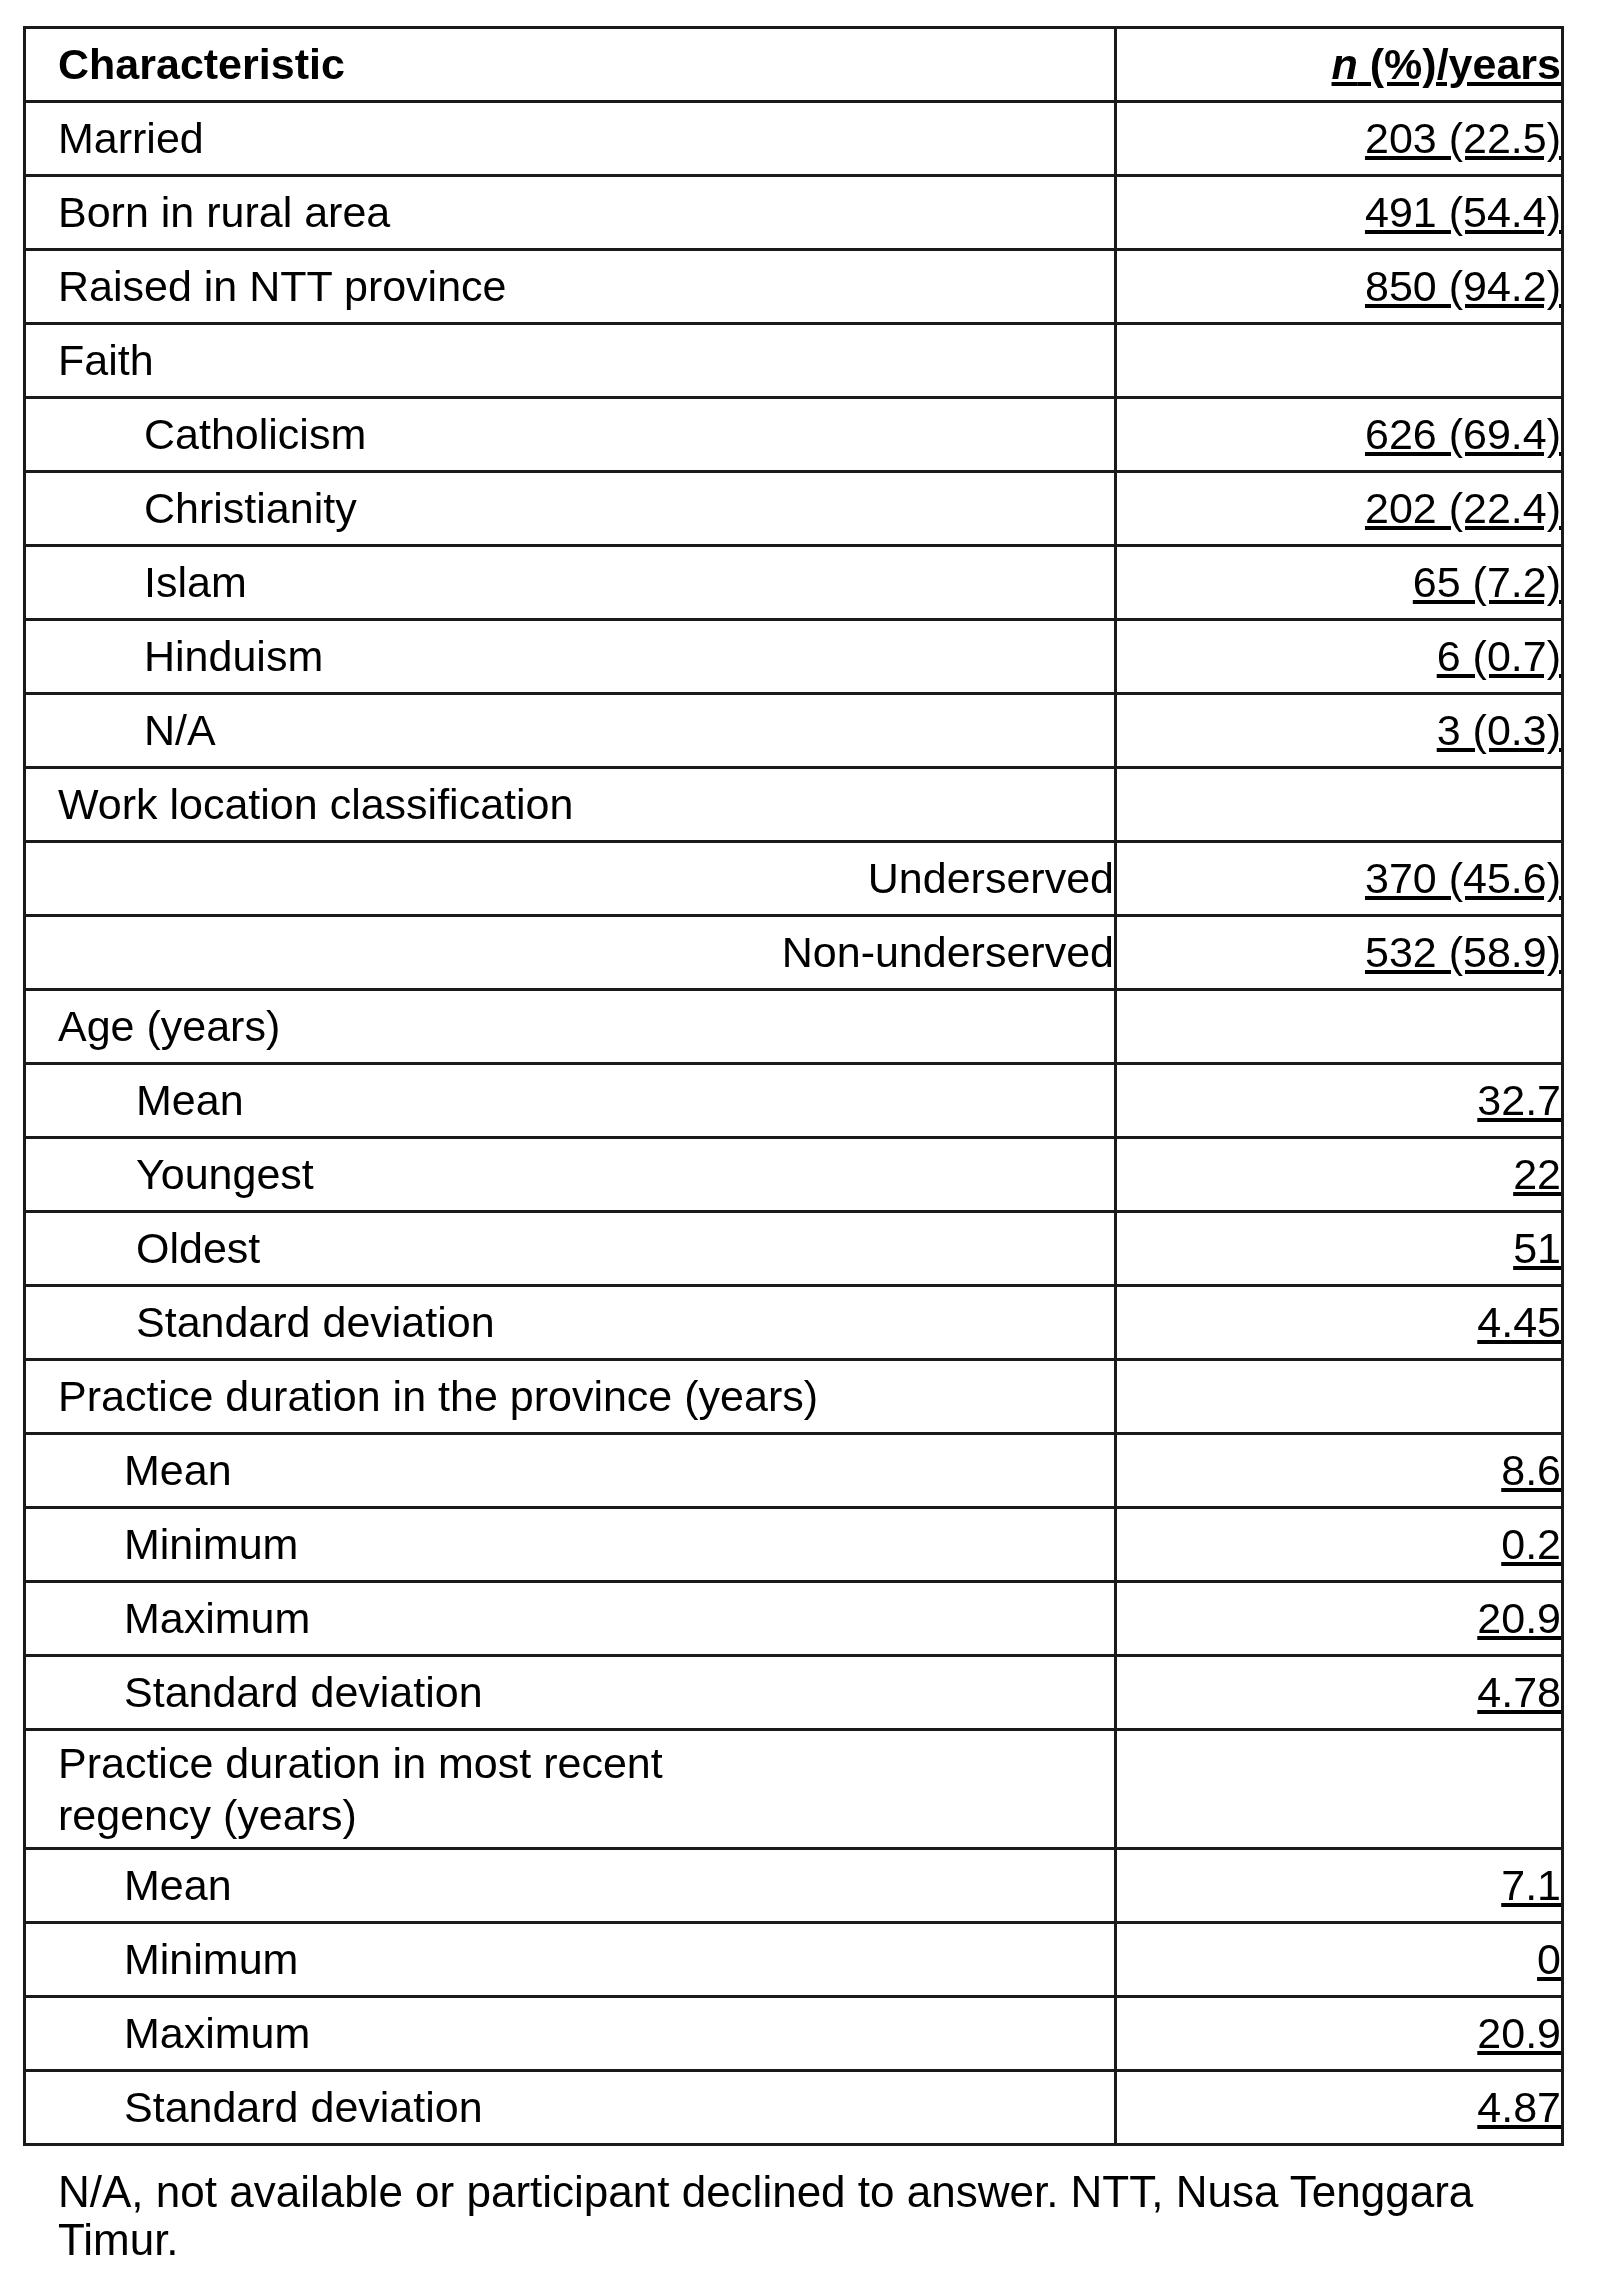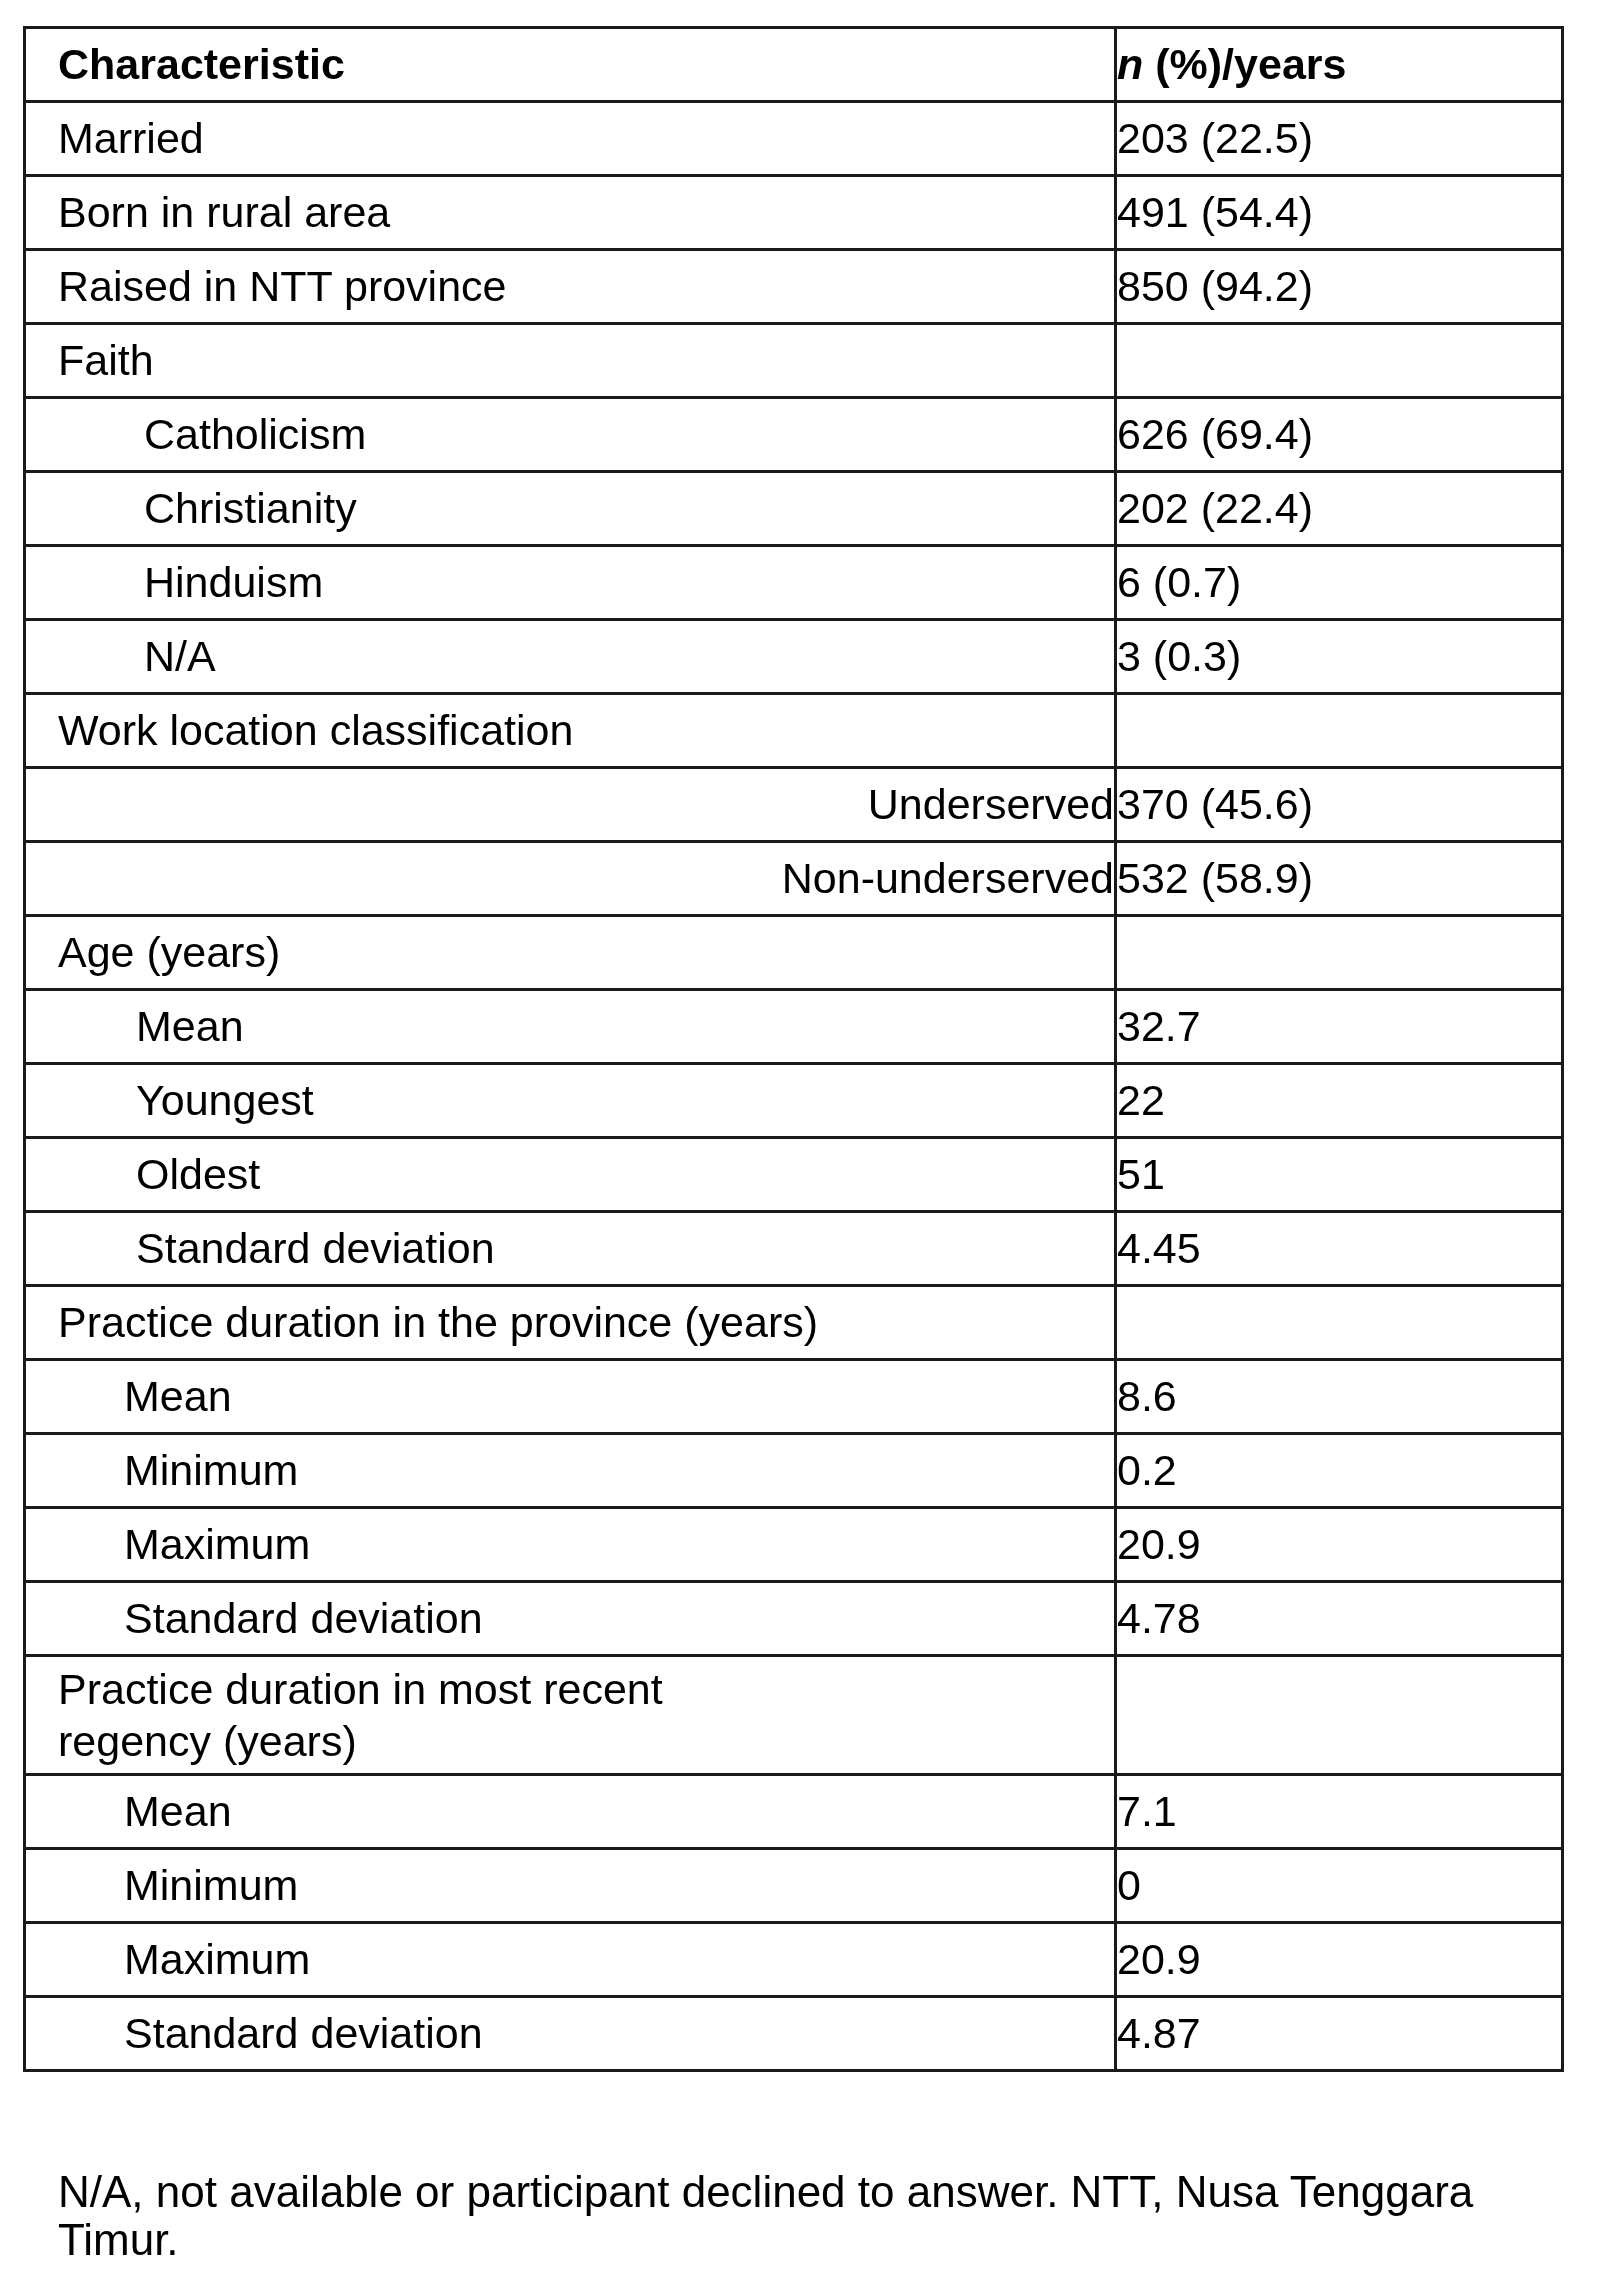--- a/index.html
+++ b/index.html
@@ -38,21 +38,21 @@
       font-weight: normal;
     }
     th {
       font-weight: bold;
     }
     .label { text-align: left; padding-left: 32px; }
     .label.indent-faith { padding-left: 118px; }
     .label.indent-work  { padding-left: 86px; text-align: right; }
     .label.indent-age   { padding-left: 110px; }
     .label.indent-prac  { padding-left: 98px; }
-    .value { text-align: left; }
+    .value { text-align: right; text-decoration: underline; }
     th.value em { font-style: italic; }
     tr.wrap td { line-height: 52px; padding-top: 6px; padding-bottom: 6px; }
     .footnote {
       position: absolute;
       left: 58px;
       top: 2168px;
       width: 1480px;
       font-size: 44px;
       line-height: 48px;
     }
@@ -89,20 +89,24 @@
           <td class="label">Faith</td>
           <td class="value"></td>
         </tr>
       <tr>
           <td class="label indent-faith">Catholicism</td>
           <td class="value">626 (69.4)</td>
         </tr>
       <tr>
           <td class="label indent-faith">Christianity</td>
           <td class="value">202 (22.4)</td>
+        </tr>
+      <tr>
+          <td class="label indent-faith">Islam</td>
+          <td class="value">65 (7.2)</td>
         </tr>
       <tr>
           <td class="label indent-faith">Hinduism</td>
           <td class="value">6 (0.7)</td>
         </tr>
       <tr>
           <td class="label indent-faith">N/A</td>
           <td class="value">3 (0.3)</td>
         </tr>
       <tr>

